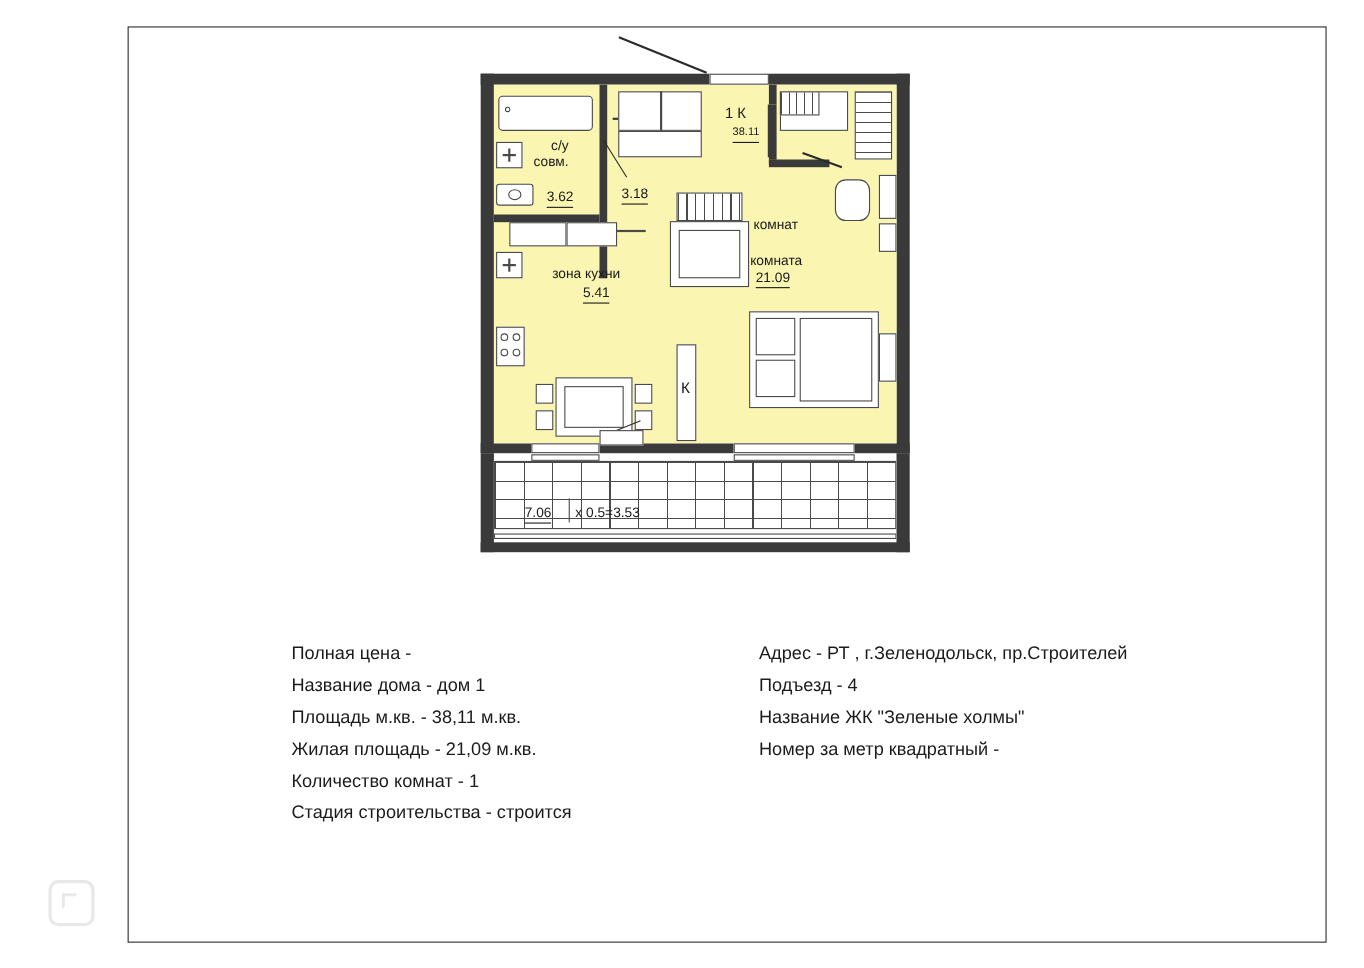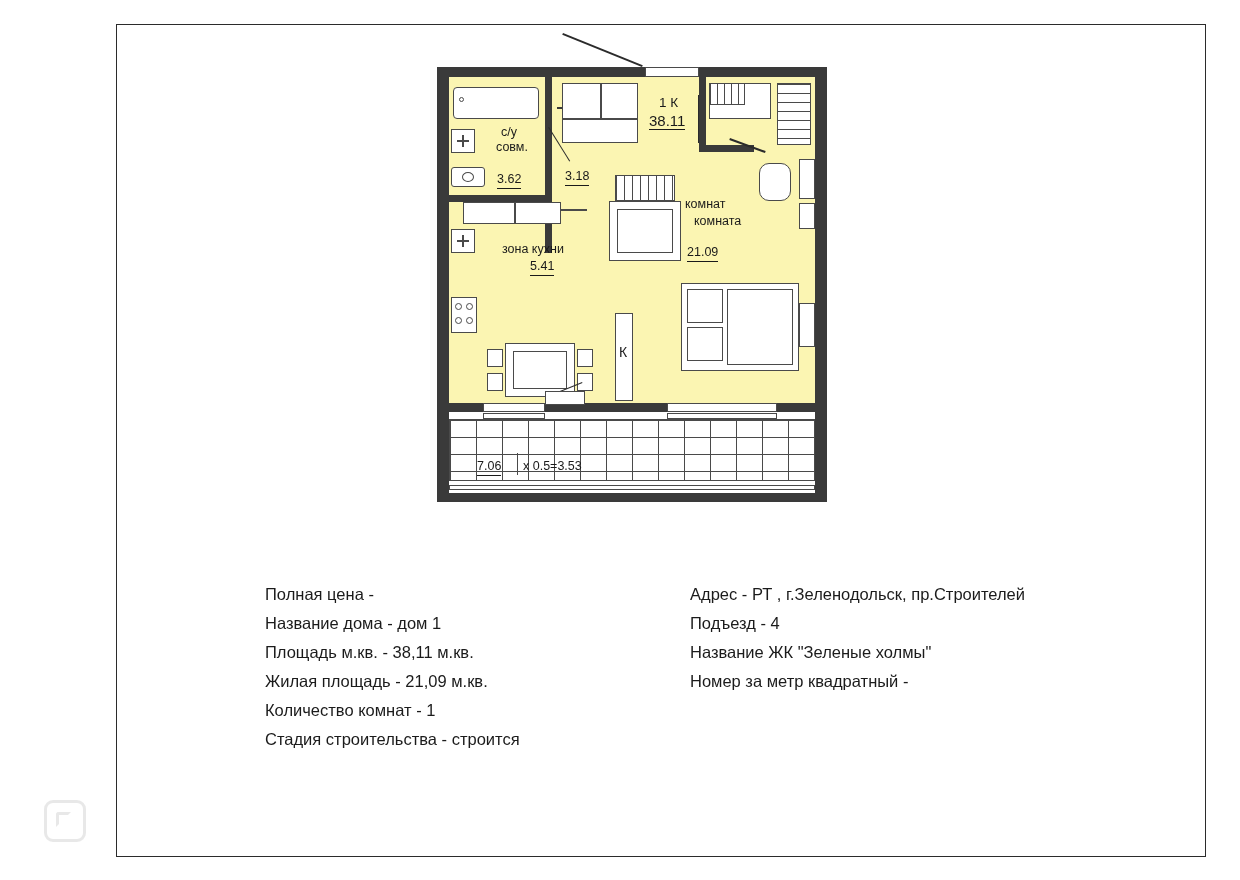--- a/index.html
+++ b/index.html
@@ -236,33 +236,33 @@
     <div class="leader" style="left:205px; top:0px; width:86px; transform:rotate(-158deg); height:1.5px;"></div>
     <div class="leader" style="left:328px; top:86px; width:38px; transform:rotate(-160deg); height:1.5px;"></div>
 
     <div class="wall" style="left:0px; top:345px; width:12px; height:90px;"></div>
     <div class="wall" style="left:378px; top:345px; width:12px; height:90px;"></div>
     <div class="wall" style="left:0px; top:426px; width:390px; height:9px;"></div>
     <div class="balcony" style="left:12px; top:352px; width:366px; height:62px;"></div>
     <div class="thin" style="left:12px; top:418px; width:366px; height:5px; background:#ffffff;"></div>
 
     <div class="lbl" style="left:222px; top:28px; font-size:13.5px;">1 К</div>
-    <div class="lbl u" style="left:212px; top:46px; font-size:15px;">38.11</div>
+    <div class="lbl u" style="left:229px; top:46px; font-size:10px;">38.11</div>
 
     <div class="lbl" style="left:64px; top:58px;">с/у</div>
-    <div class="lbl" style="left:59px; top:73px;">совм.</div>
+    <div class="lbl" style="left:48px; top:73px;">совм.</div>
     <div class="lbl u" style="left:60px; top:105px;">3.62</div>
 
     <div class="lbl u" style="left:128px; top:102px;">3.18</div>
 
     <div class="lbl" style="left:65px; top:175px;">зона кухни</div>
     <div class="lbl u" style="left:93px; top:192px;">5.41</div>
 
     <div class="lbl" style="left:248px; top:130px;">комнат</div>
-    <div class="lbl" style="left:245px; top:147px;padding-left:12px;">комната</div>
+    <div class="lbl" style="left:245px; top:163px;">комната</div>
     <div class="lbl u" style="left:250px; top:178px;">21.09</div>
 
     <div class="lbl u" style="left:40px; top:392px;">7.06</div>
     <div class="lbl" style="left:86px; top:392px;">х 0.5=3.53</div>
     <div class="thin" style="left:80px; top:386px; width:1px; height:22px; border:0; border-left:1px solid #4a4a4a;"></div>
   </div>
 
   <div class="info info-left">
     <div>Полная цена -</div>
     <div>Название дома - дом 1</div>

